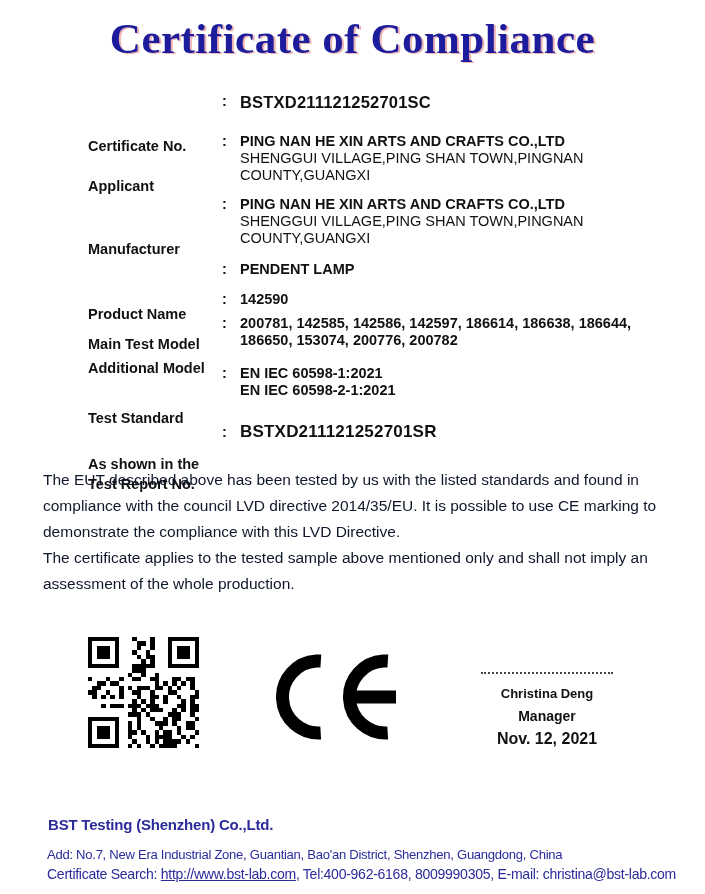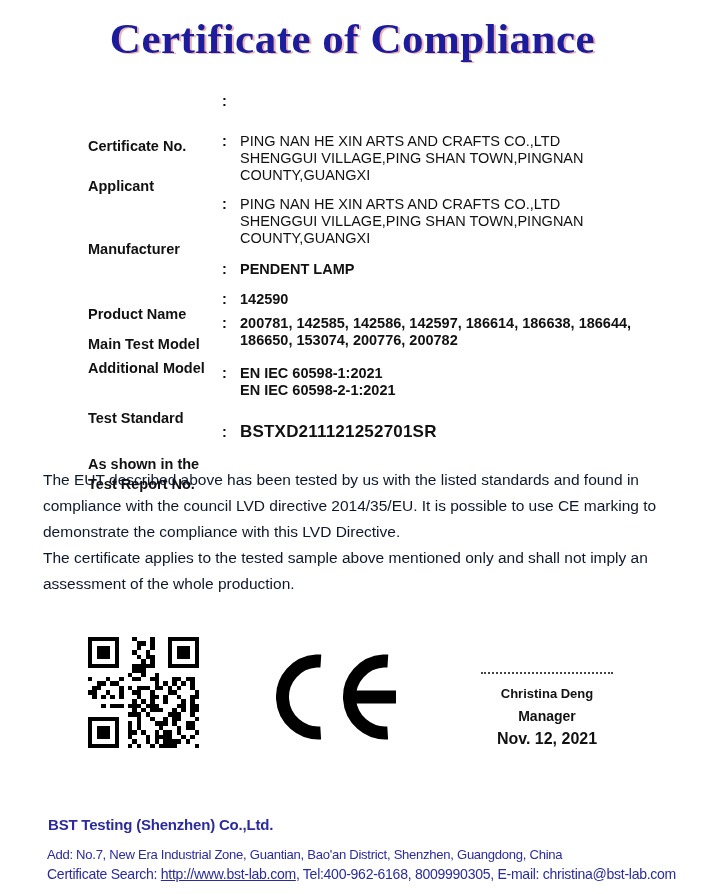--- a/index.html
+++ b/index.html
@@ -27,21 +27,21 @@
     font-weight:bold;font-size:14.5px;line-height:17px;color:#111;margin-top:45px;
   }
   .colon{
     width:18px;flex:0 0 18px;
     font-weight:bold;font-size:14.5px;line-height:17px;text-align:left;
   }
   .val{
     flex:1;
     font-size:14.5px;line-height:17px;color:#111;
   }
-  .val .b{font-weight:normal;}
+  .val .b{font-weight:bold;}
   .val.big{font-weight:bold;font-size:16.5px;line-height:19px;letter-spacing:.2px;}
   .val.report{font-weight:bold;font-size:17px;line-height:20px;letter-spacing:.2px;}
   .para{
     position:absolute;left:43px;width:622px;
     font-size:15.5px;line-height:26px;color:#0f172a;
   }
   .qr{position:absolute;left:88px;top:637px;width:111px;height:111px;}
   .qr svg{width:100%;height:100%;}
   .ce{position:absolute;left:276px;top:654px;}
   .sig{
@@ -71,20 +71,21 @@
 </head>
 <body>
 
 <div class="page">
 
   <div class="title">Certificate of Compliance</div>
 
   <div class="row" style="top:93px">
     <div class="lbl">Certificate No.</div>
     <div class="colon">:</div>
+    <div class="val big">BSTXD211121252701SC</div>
   </div>
 
   <div class="row" style="top:133px">
     <div class="lbl">Applicant</div>
     <div class="colon">:</div>
     <div class="val">
       <div class="b">PING NAN HE XIN ARTS AND CRAFTS CO.,LTD</div>
       <div>SHENGGUI VILLAGE,PING SHAN TOWN,PINGNAN</div>
       <div>COUNTY,GUANGXI</div>
     </div>

